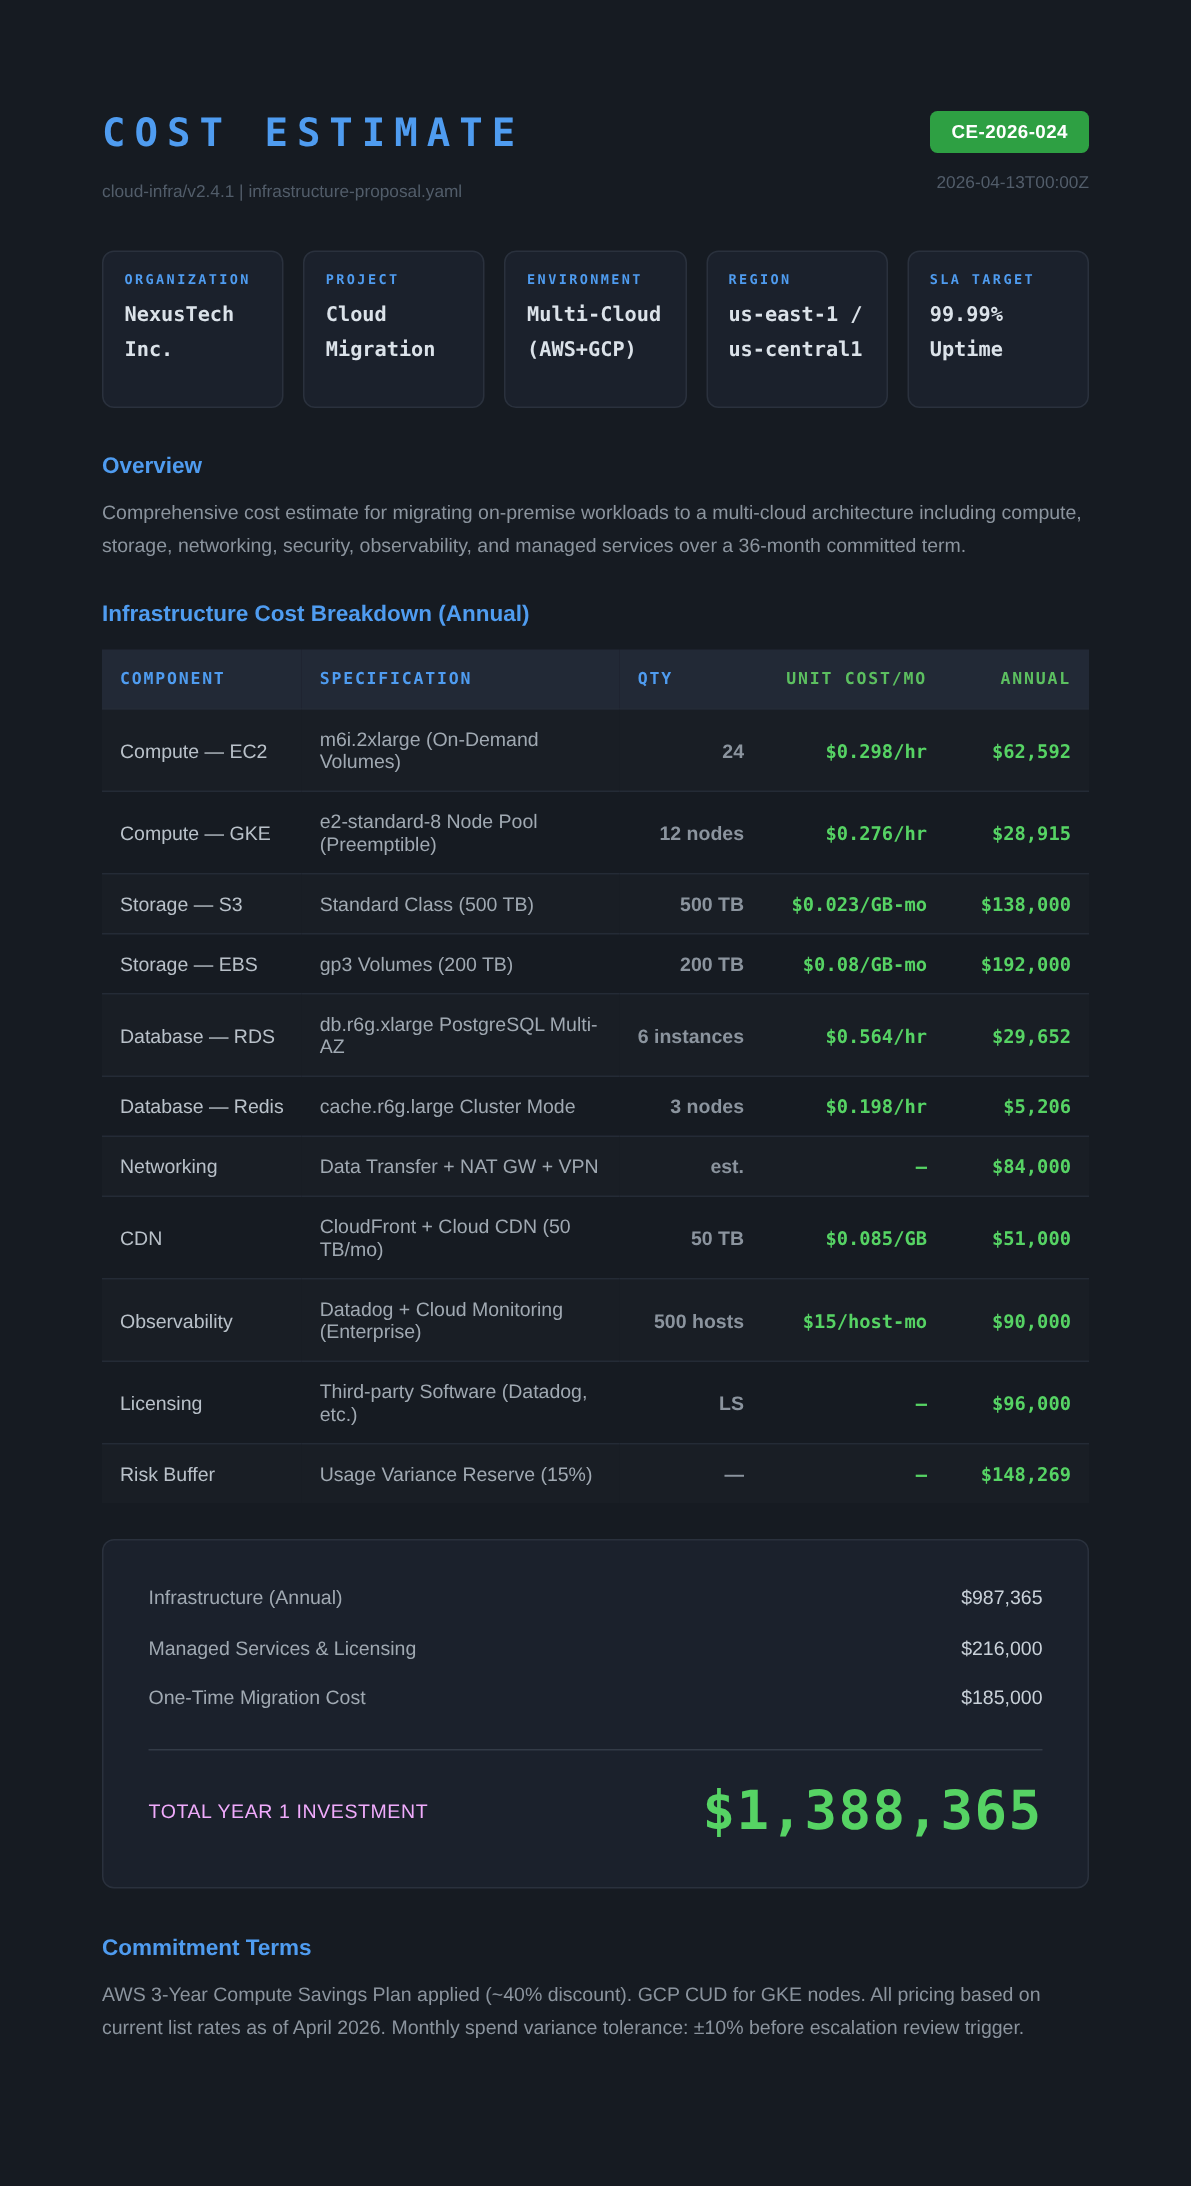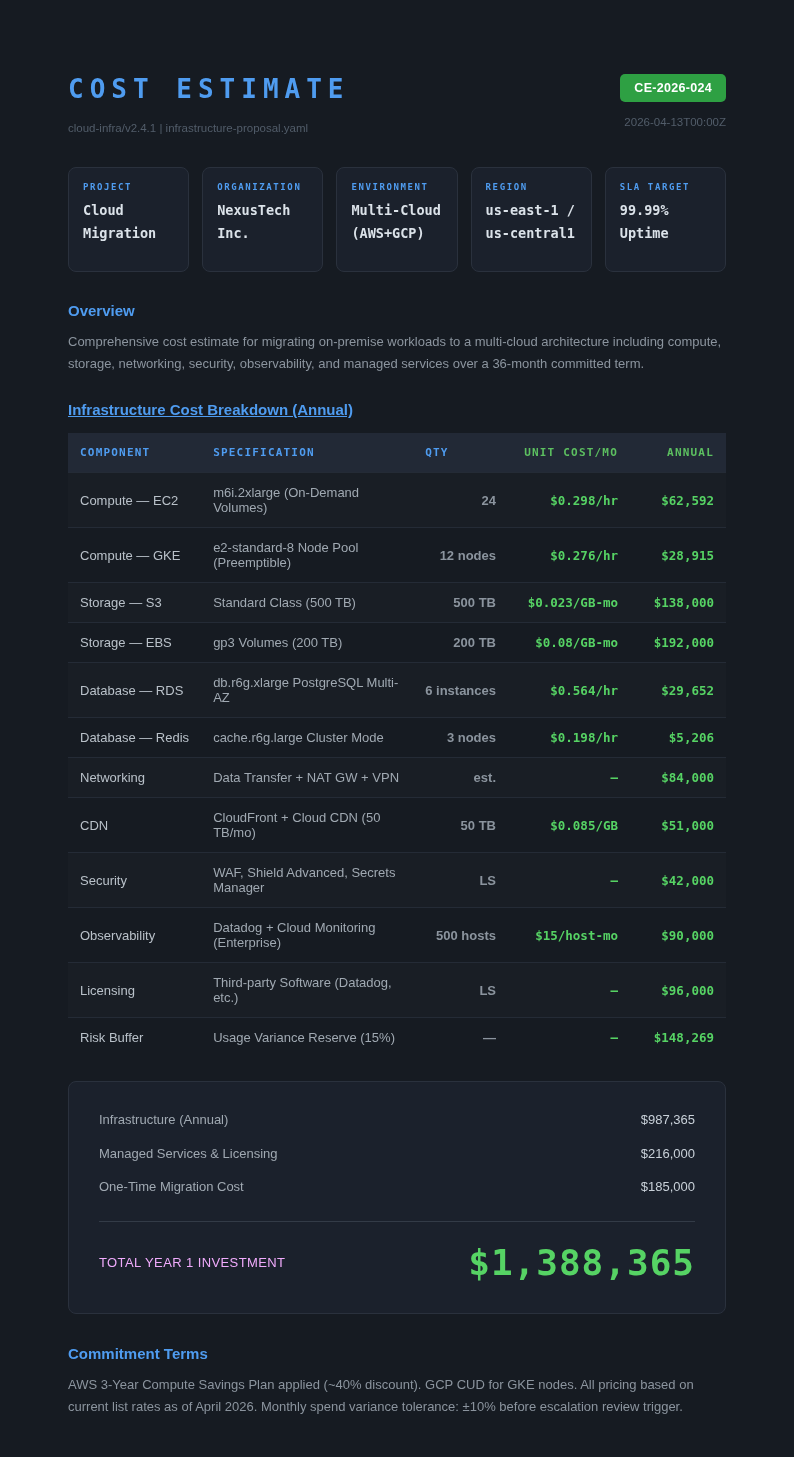--- a/index.html
+++ b/index.html
@@ -39,21 +39,21 @@
     letter-spacing:1.6px;color:var(--accent);text-transform:uppercase;
   }
   .card .val{
     margin-top:7px;font-family:"DejaVu Sans Mono",monospace;font-weight:bold;
     font-size:13.5px;line-height:23px;color:var(--txt-bright);word-wrap:break-word;
   }
   
   .sec-h{font-size:15px;font-weight:bold;color:var(--accent);}
   .para{font-size:13px;line-height:21.5px;color:var(--txt-gray);margin-top:12px;}
   .overview-h{margin-top:30px;}
-  .breakdown-h{margin-top:27px;text-decoration:underline;}
+  .breakdown-h{margin-top:27px;}
   
   table{width:100%;border-collapse:collapse;margin-top:15px;}
   thead tr{background:#222936;}
   th{
     font-family:"DejaVu Sans Mono",monospace;font-weight:bold;font-size:11px;
     letter-spacing:1.2px;color:var(--accent);text-align:left;
     padding:13px 12px;white-space:nowrap;
   }
   th.num{}
   th.money{color:var(--green-dim);text-align:right;}
@@ -96,27 +96,27 @@
   </div>
   <div class="hdr-right">
     <div class="badge">CE-2026-024</div>
     <div class="timestamp">2026-04-13T00:00Z</div>
   </div>
 </div>
 
 <div class="cards">
 
     <div class="card">
+      <div class="lbl">ORGANIZATION</div>
+      <div class="val">NexusTech Inc.</div>
+    </div>
+
+    <div class="card">
       <div class="lbl">PROJECT</div>
       <div class="val">Cloud Migration</div>
-    </div>
-
-    <div class="card">
-      <div class="lbl">ORGANIZATION</div>
-      <div class="val">NexusTech Inc.</div>
     </div>
 
     <div class="card">
       <div class="lbl">ENVIRONMENT</div>
       <div class="val">Multi-Cloud (AWS+GCP)</div>
     </div>
 
     <div class="card">
       <div class="lbl">REGION</div>
       <div class="val">us-east-1 / us-central1</div>
@@ -201,27 +201,20 @@
       </tr>
 
       <tr>
         <td class="comp">CDN</td>
         <td class="spec">CloudFront + Cloud CDN (50 TB/mo)</td>
         <td class="qty">50 TB</td>
         <td class="unit">$0.085/GB</td>
         <td class="annual">$51,000</td>
       </tr>
 
-      <tr>
-        <td class="comp">Security</td>
-        <td class="spec">WAF, Shield Advanced, Secrets Manager</td>
-        <td class="qty">LS</td>
-        <td class="unit">–</td>
-        <td class="annual">$42,000</td>
-      </tr>
 
       <tr>
         <td class="comp">Observability</td>
         <td class="spec">Datadog + Cloud Monitoring (Enterprise)</td>
         <td class="qty">500 hosts</td>
         <td class="unit">$15/host-mo</td>
         <td class="annual">$90,000</td>
       </tr>
 
 

